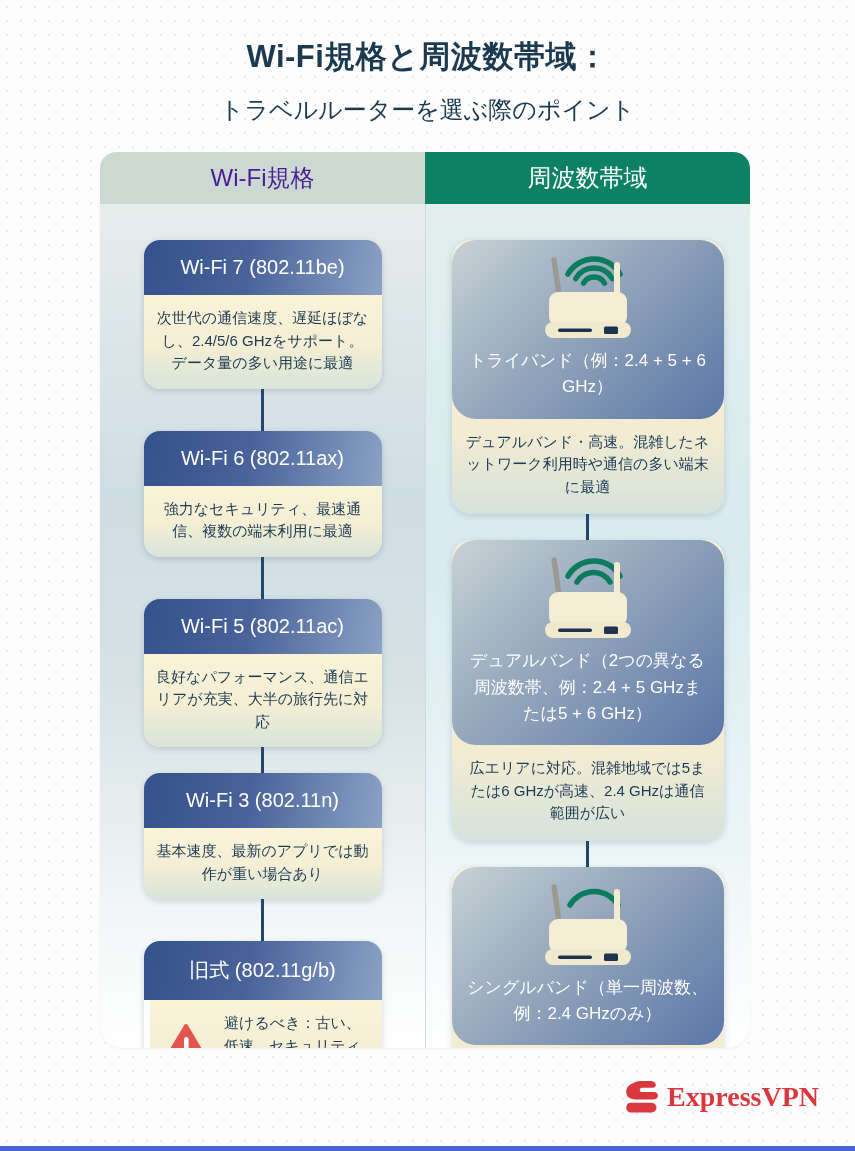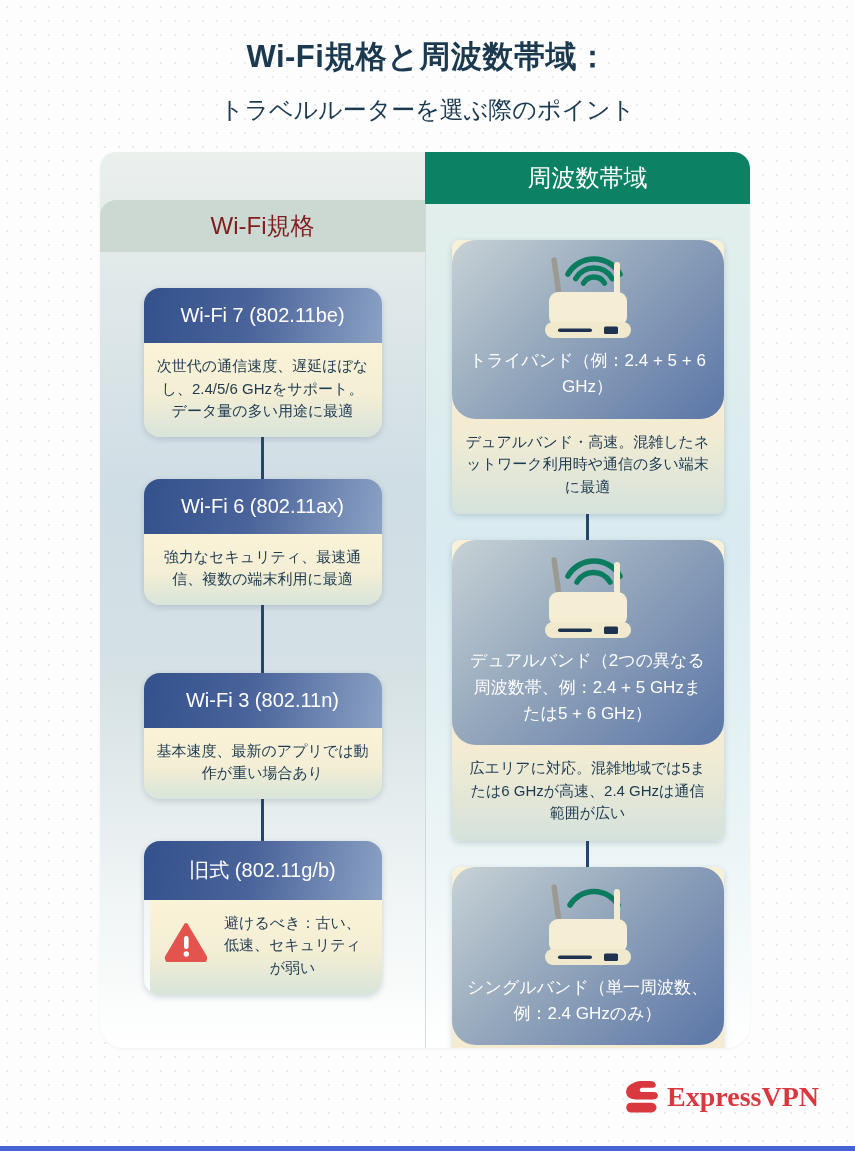--- a/index.html
+++ b/index.html
@@ -29,21 +29,21 @@
   }
   .col { width:325px; position:relative; }
   .col.left  { background:linear-gradient(180deg,#ebf0ed 0%,#cfdde4 38%,#d5e1e4 58%,#f2f6f6 85%,#ffffff 100%); }
   .col.right { background:linear-gradient(180deg,#e3efeb 0%,#d9ebf0 45%,#ecf5f6 78%,#ffffff 100%); }
   .col.right::before { content:""; position:absolute; left:0; top:52px; bottom:0; width:1px; background:#d3dadd; }
 
   .col-header {
     height:52px; display:flex; align-items:center; justify-content:center;
     font-size:24px; font-weight:500;
   }
-  .col.left  .col-header { background:#ccd9d2; color:#7f1d1d; border-radius:16px 0 0 0;margin-top:48px; }
+  .col.left  .col-header { background:#ccd9d2; color:#4c1d95; border-radius:16px 0 0 0; }
   .col.right .col-header { background:#0d8163; color:#ffffff; border-radius:0 16px 0 0; }
 
   
   .flow { display:flex; flex-direction:column; align-items:center; }
   .col.left .flow { padding-top:36px; }
 
   .std-card {
     width:238px; border-radius:16px; overflow:hidden;
     box-shadow:0 2px 6px rgba(30,50,80,.18);
   }
@@ -61,21 +61,21 @@
   .std-body.warn { display:flex; align-items:center; gap:10px; text-align:center; padding:12px 14px 16px;margin-left:6px; }
   .warn-icon { flex:0 0 44px; }
 
   .connector { width:3px; height:42px; background:#24466b; }
   .connector.short { height:26px; }
 
   
   .col.right .flow { padding-top:36px; }
 
   .band-group {
-    width:272px; border-radius:8px;
+    width:272px; border-radius:19px;
     background:linear-gradient(180deg,#f8f1d7 0%,#f3ecd2 70%,#d5e2dc 100%);
     box-shadow:0 2px 6px rgba(30,50,80,.18);
   }
   .band-card {
     border-radius:24px;
     background:linear-gradient(135deg,#c7d2d5 0%,#93a6bb 45%,#5b76a7 100%);
     padding:10px 14px 18px;
     display:flex; flex-direction:column; align-items:center;
   }
   .band-label { color:#ffffff; font-size:17px; line-height:1.55; text-align:center; margin-top:2px; }
@@ -106,20 +106,24 @@
         <div class="std-body">次世代の通信速度、遅延ほぼなし、2.4/5/6 GHzをサポート。データ量の多い用途に最適</div>
       </div>
       <div class="connector"></div>
 
       <div class="std-card">
         <div class="std-head">Wi-Fi 6 (802.11ax)</div>
         <div class="std-body">強力なセキュリティ、最速通信、複数の端末利用に最適</div>
       </div>
       <div class="connector"></div>
 
+      <div class="std-card muted">
+        <div class="std-head">Wi-Fi 5 (802.11ac)</div>
+        <div class="std-body">良好なパフォーマンス、通信エリアが充実、大半の旅行先に対応</div>
+      </div>
       <div class="connector short"></div>
 
       <div class="std-card">
         <div class="std-head">Wi-Fi 3 (802.11n)</div>
         <div class="std-body">基本速度、最新のアプリでは動作が重い場合あり</div>
       </div>
       <div class="connector"></div>
 
       <div class="std-card muted">
         <div class="std-head">旧式 (802.11g/b)</div>

